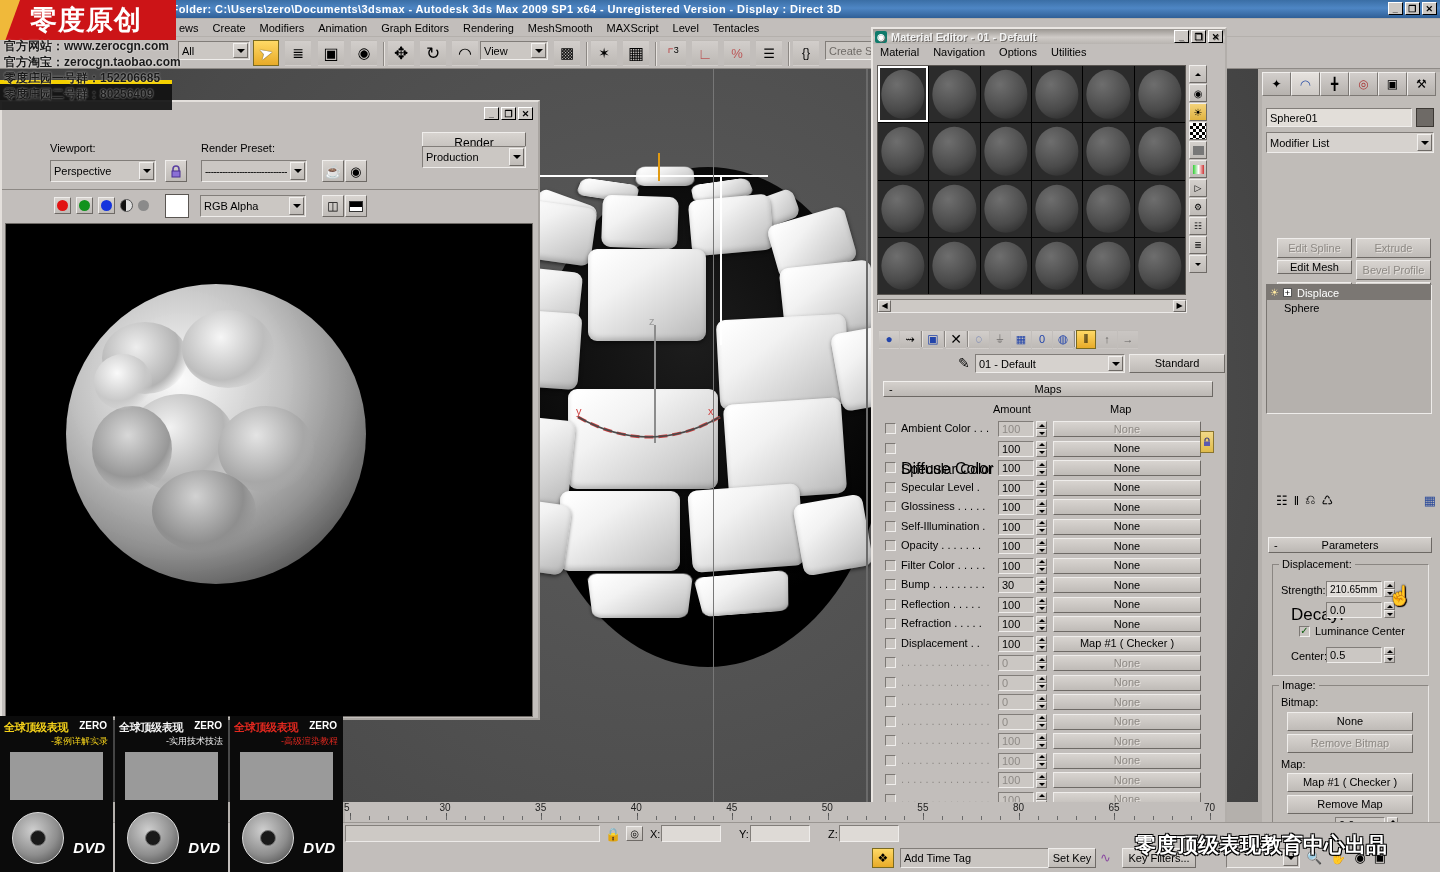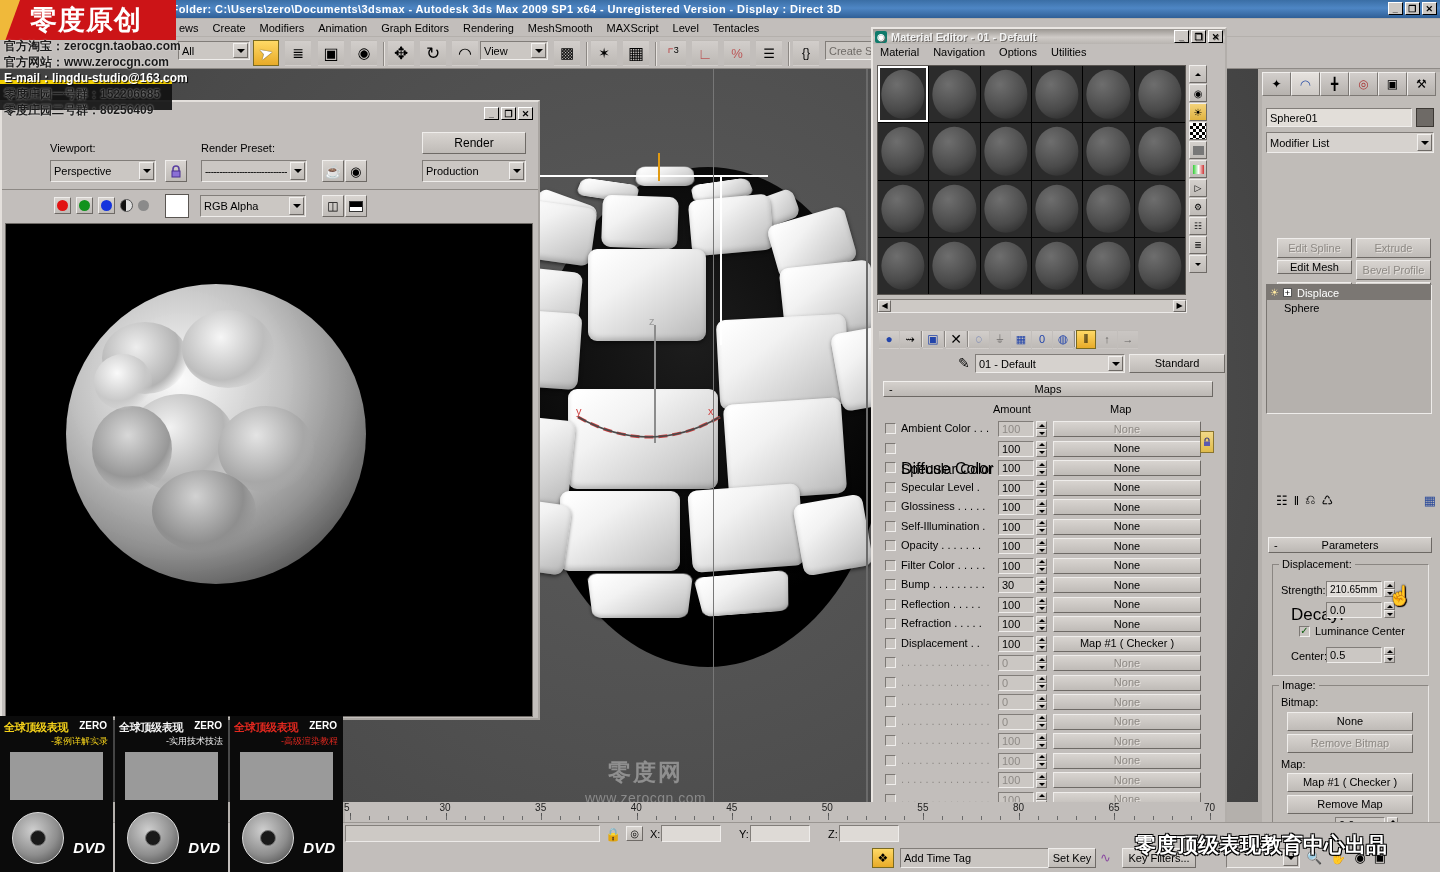--- a/index.html
+++ b/index.html
@@ -449,24 +449,20 @@
           <path d="M4,6 Q75,46 146,6" stroke="#cf4040" stroke-width="3" stroke-dasharray="9 5" fill="none"></path>
           <path d="M4,6 Q75,46 146,6" stroke="#4a4a4a" stroke-width="1.5" fill="none"></path>
         </svg>
         <div style="position:absolute;left:-48px;top:164px;width:40px;height:40px;">
           <svg width="40" height="40">
               <path d="M2,36 L30,4" stroke="#d08a20" stroke-width="2" fill="none"></path>
             </svg>
         </div>
       </div>
 
-      <div id="vp-watermark">
-        <div class="cn">零度网</div>
-        <div class="en">www.zerocgn.com</div>
-      </div>
 
       <div style="position:absolute;left:866px;top:0;width:2px;height:733px;background:#6b6b6b;"></div>
       <div style="position:absolute;left:713px;top:0;width:1px;height:733px;background:#777;"></div>
     </div>
   </div>
 
   <div id="rfw">
     <div id="rfw-top">
       <div class="winbtns" style="right:5px;top:5px;">
         <div class="winbtn">_</div>
@@ -496,21 +492,21 @@
           </span>
       </div>
       <div class="btn" style="position:absolute;left:320px;top:58px;width:22px;height:22px;">
         <span style="font-size:13px;color:#2c6a8a;">☕</span>
       </div>
       <div class="btn" style="position:absolute;left:343px;top:58px;width:22px;height:22px;">
         <span style="font-size:13px;">◉</span>
       </div>
 
       <div class="btn" style="position:absolute;left:420px;top:30px;width:104px;height:22px;font-size:12px;">Render</div>
-      <div class="combo" style="position:absolute;left:420px;top:58px;width:104px;height:22px;">
+      <div class="combo" style="position:absolute;left:420px;top:44px;width:104px;height:22px;">
         <span>Production</span>
         <span class="arrow">
             <i class="tri-d"></i>
           </span>
       </div>
 
       <div style="position:absolute;left:0;top:87px;width:536px;height:1px;background:#8d8985;"></div>
 
       <div style="position:absolute;left:52px;top:95px;display:flex;gap:5px;align-items:center;">
         <div class="btn" style="width:17px;height:17px;">
@@ -1435,22 +1431,21 @@
       </div>
     </div>
 
   <div id="brand">
     <div class="slash"></div>
     <div class="txt">零度原创</div>
   </div>
   <div id="yellowbar"></div>
   <div id="blackband"></div>
   <div id="contact">
+    <div>官方网站：www.zerocgn.com</div>
     <div>官方淘宝：zerocgn.taobao.com</div>
-    <div>官方网站：www.zerocgn.com</div>
-    <div class="w">E-mail：lingdu-studio@163.com</div>
     <div>零度庄园一号群：152206685</div>
     <div>零度庄园二号群：80256409</div>
   </div>
 
   <div id="bottom-watermark">零度顶级表现教育中心出品</div>
 
 </div>
 
 </body></html>

